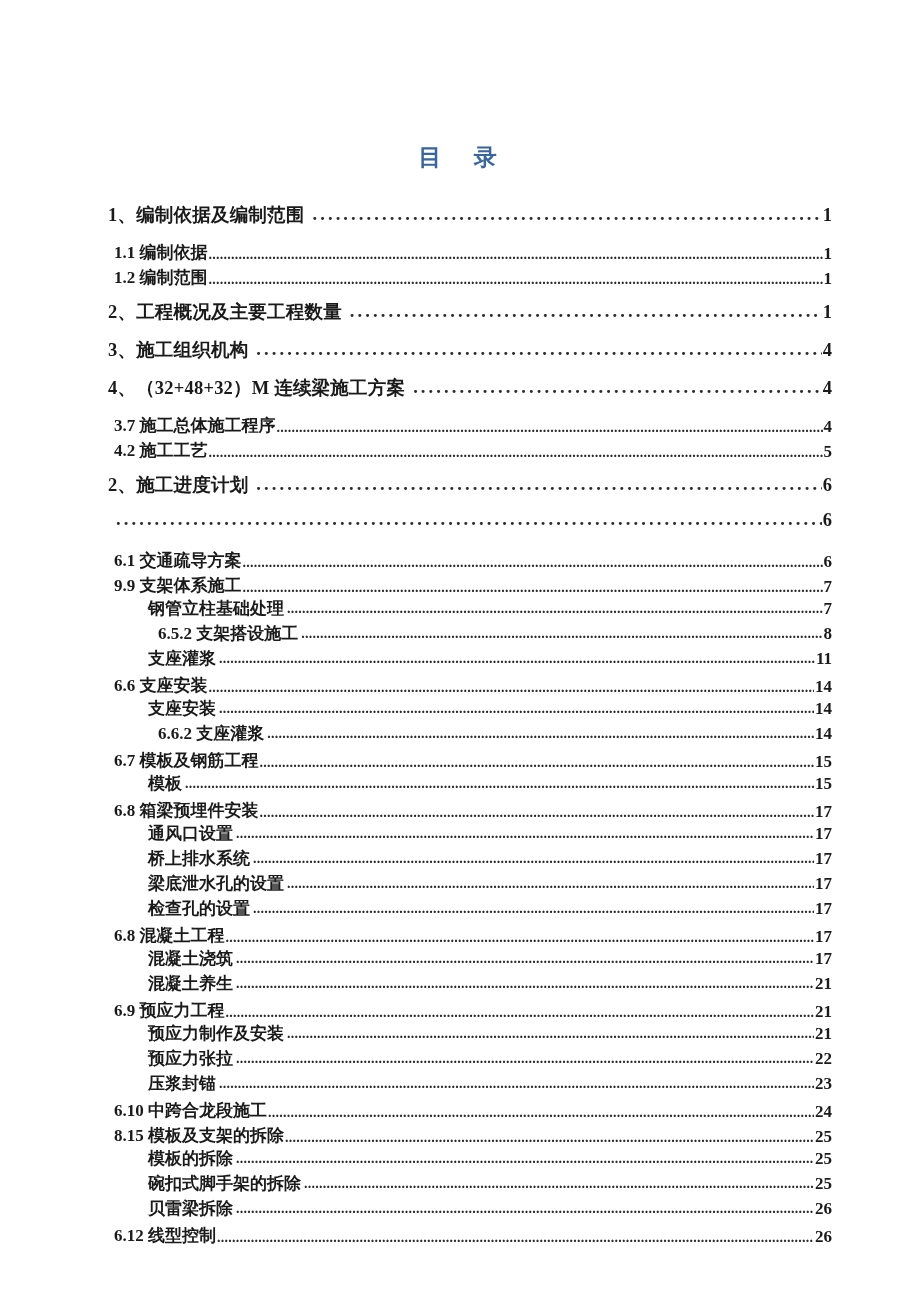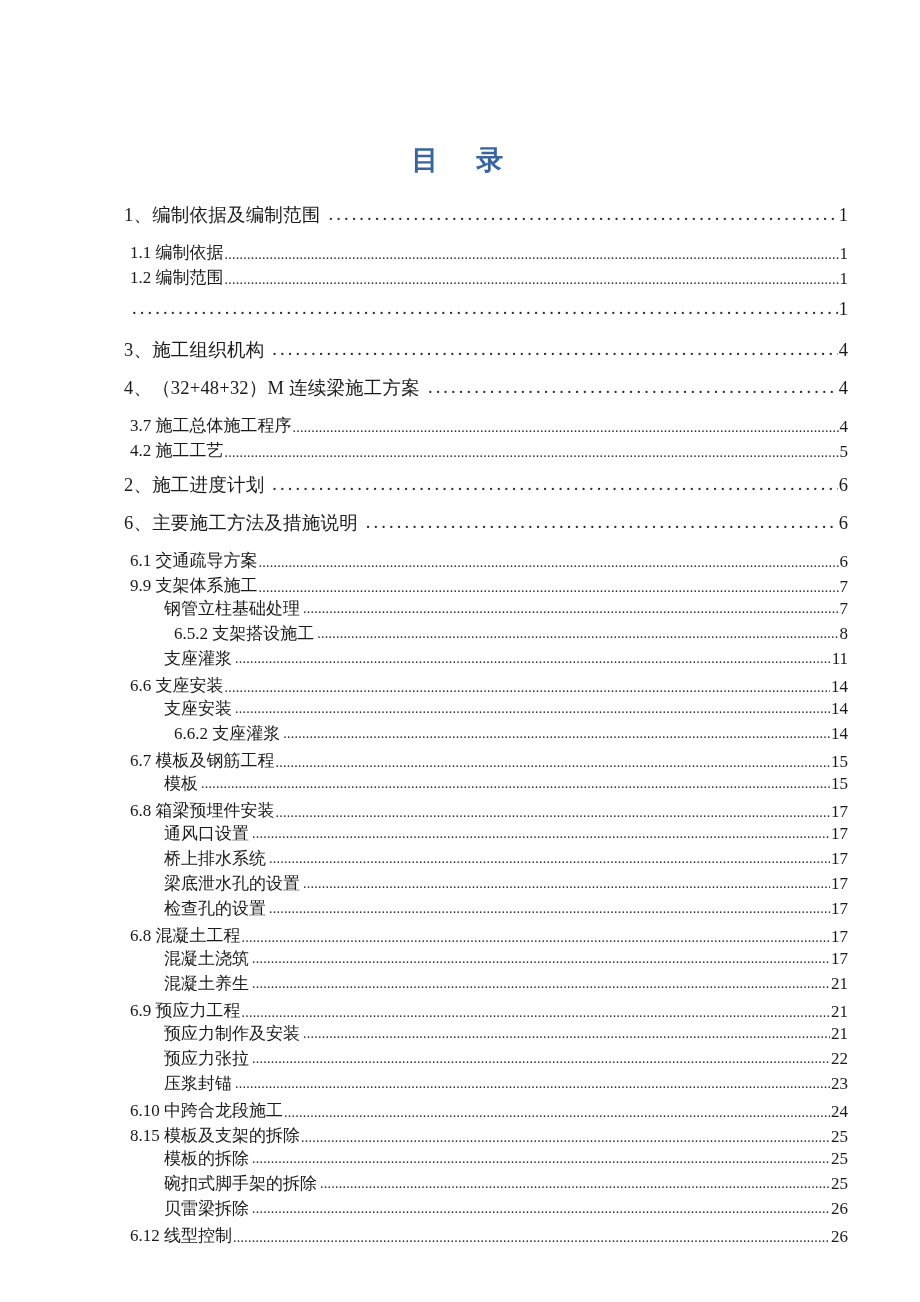--- a/index.html
+++ b/index.html
@@ -28,33 +28,34 @@
   }
 
   
   #toc-title {
     position: absolute;
     left: 0;
     top: 142px;
     width: 920px;
     text-align: center;
     font-family: "Liberation Serif", "DejaVu Serif", serif;
-    font-size: 27px;
+    font-size: 23px;
     font-weight: bold;
     letter-spacing: 0.20em;
     color: #38659E;
     white-space: pre;
   }
 
   
   #toc-list {
     position: absolute;
-    left: 122px;
+    left: 106px;
     top: 192px;
     width: 726px;
+    font-weight: bold;
   }
 
   .toc-entry {
     display: flex;
     align-items: baseline;
     width: 100%;
     white-space: nowrap;
     box-sizing: border-box;
   }
 
@@ -146,20 +147,21 @@
         <span class="toc-label">1.1 编制依据</span>
         <span class="toc-dots">...................................................................................................................................................................................</span>
         <span class="toc-page">1</span>
       </div>
       <div class="toc-entry lvl2">
         <span class="toc-label">1.2 编制范围</span>
         <span class="toc-dots">...................................................................................................................................................................................</span>
         <span class="toc-page">1</span>
       </div>
       <div class="toc-entry lvl1">
+        <span class="toc-label">2、工程概况及主要工程数量</span>
         <span class="toc-dots">...................................................................................................................................................................................</span>
         <span class="toc-page">1</span>
       </div>
       <div class="toc-entry lvl1">
         <span class="toc-label">3、施工组织机构</span>
         <span class="toc-dots">...................................................................................................................................................................................</span>
         <span class="toc-page">4</span>
       </div>
       <div class="toc-entry lvl1">
         <span class="toc-label">4、（32+48+32）M 连续梁施工方案</span>
@@ -175,21 +177,20 @@
         <span class="toc-label">4.2 施工工艺</span>
         <span class="toc-dots">...................................................................................................................................................................................</span>
         <span class="toc-page">5</span>
       </div>
       <div class="toc-entry lvl1">
         <span class="toc-label">2、施工进度计划</span>
         <span class="toc-dots">...................................................................................................................................................................................</span>
         <span class="toc-page">6</span>
       </div>
       <div class="toc-entry lvl1">
-        <span class="toc-label">6、主要施工方法及措施说明</span>
         <span class="toc-dots">...................................................................................................................................................................................</span>
         <span class="toc-page">6</span>
       </div>
       <div class="toc-entry lvl2 gap-top">
         <span class="toc-label">6.1 交通疏导方案</span>
         <span class="toc-dots">...................................................................................................................................................................................</span>
         <span class="toc-page">6</span>
       </div>
       <div class="toc-entry lvl2">
         <span class="toc-label">9.9 支架体系施工</span>

